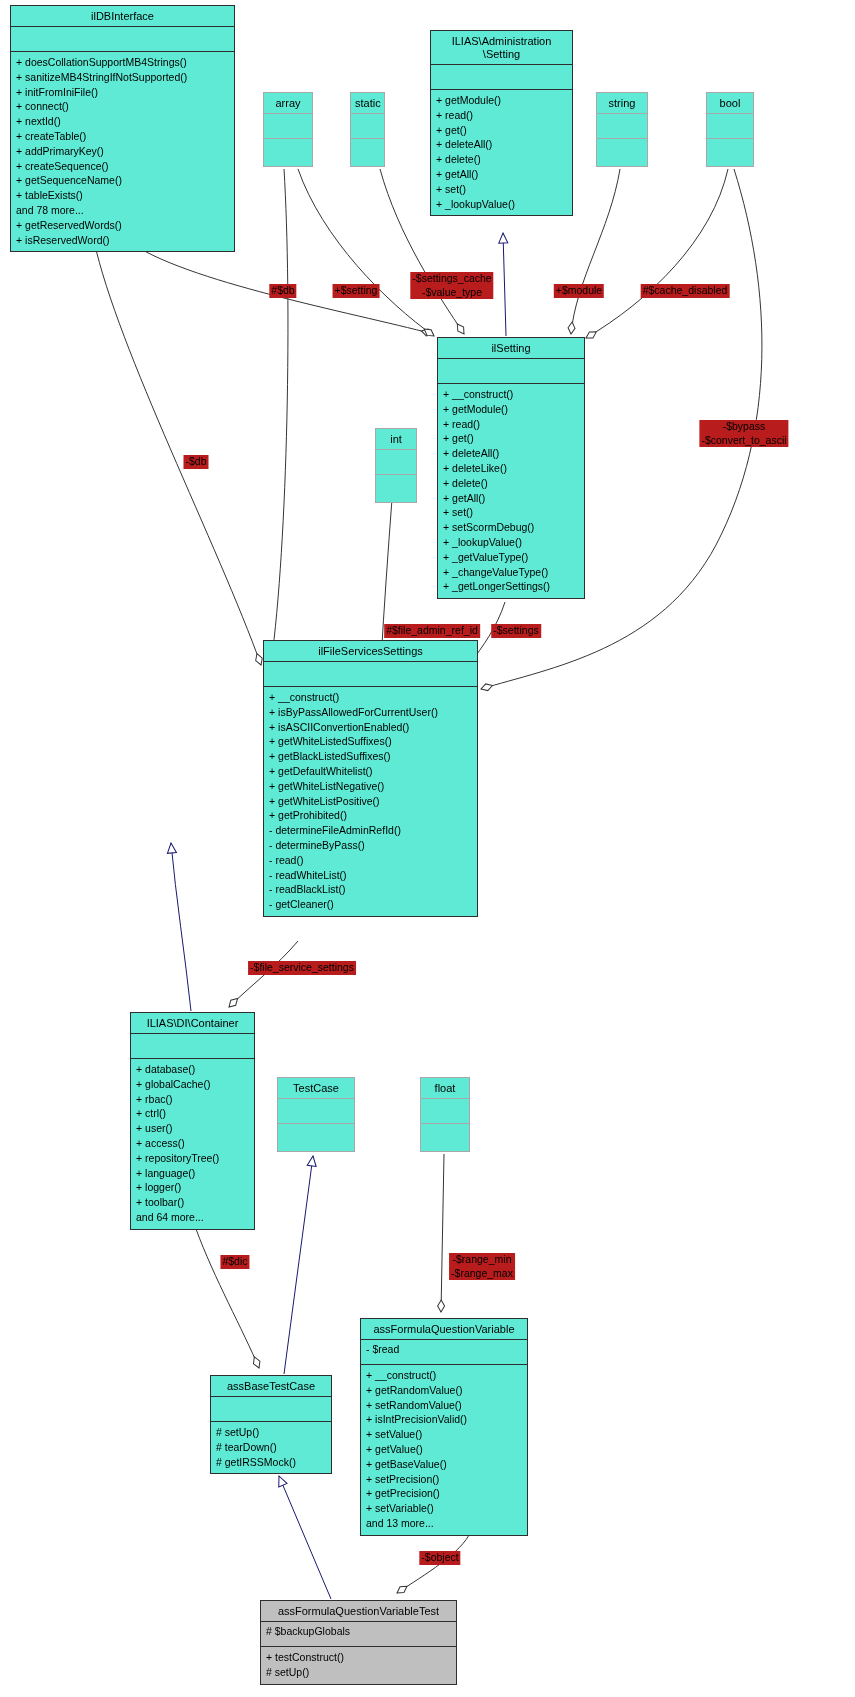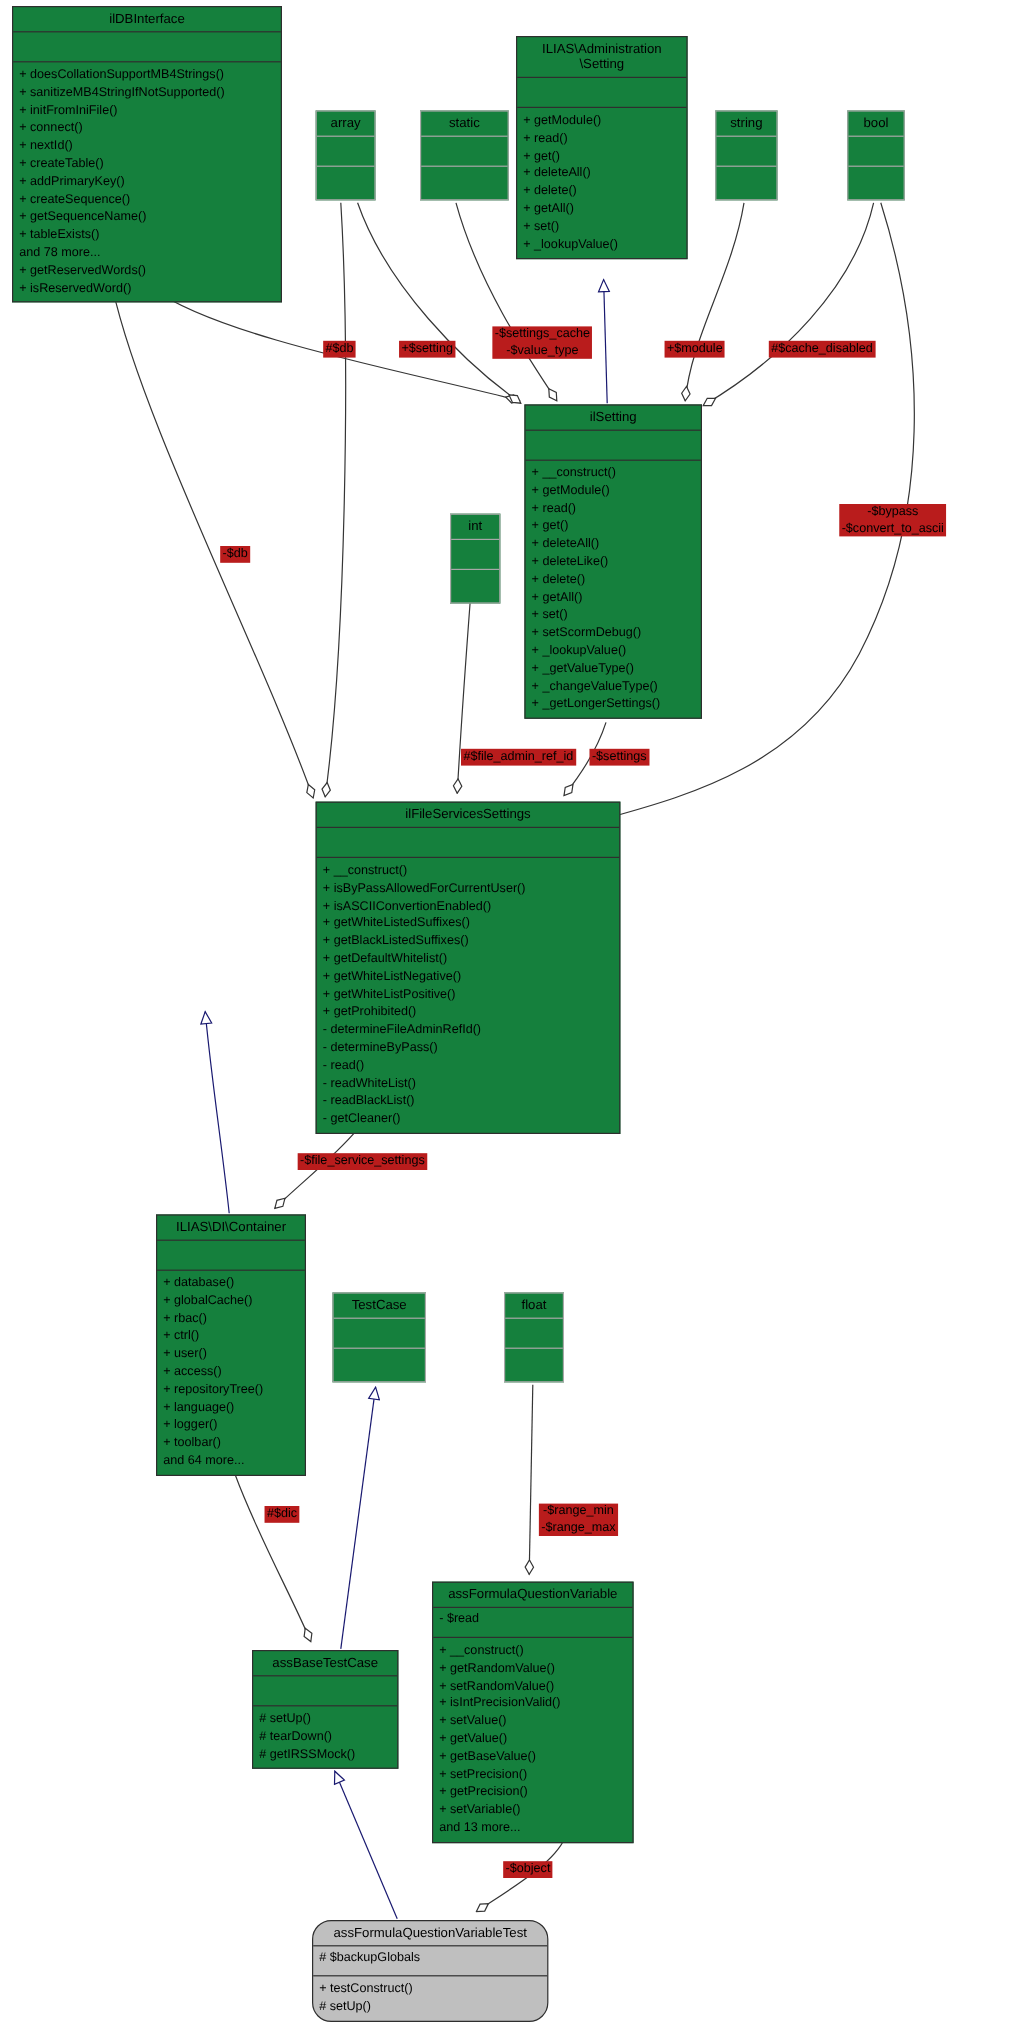--- a/index.html
+++ b/index.html
@@ -2,35 +2,35 @@
 <html><head>
 <meta charset="utf-8">
 <style>
   html,body{margin:0;padding:0;background:#ffffff;}
   #canvas{
     position:relative;width:855px;height:1697px;background:#ffffff;overflow:hidden;
     font-family:"Liberation Sans","DejaVu Sans",sans-serif;color:#000;
   }
   #edges{position:absolute;left:0;top:0;width:855px;height:1697px;}
   .cls{
-    position:absolute;background:#15803d;border:1px solid #2e2e2e;
+    position:absolute;background:#5eead4;border:1px solid #2e2e2e;
     font-size:10.5px;box-sizing:border-box;
   }
   .cls .t{
     text-align:center;padding:4px 4px 3px;border-bottom:1px solid #2e2e2e;
     white-space:pre-line;font-size:11px;line-height:13px;
   }
   .cls .a{min-height:20px;border-bottom:1px solid #2e2e2e;padding:2px 5px;}
   .cls .m{padding:3px 5px 4px;min-height:8px;}
   .row{line-height:14.8px;white-space:nowrap;}
   .prim{border-color:#a8a8a8;}
   .prim .t,.prim .a{border-color:#a8a8a8;}
   .prim .a{min-height:20px;}
   .prim .m{min-height:20px;}
-  .current{background:#bfbfbf;border-radius:16px;}
+  .current{background:#bfbfbf;}
   .el{
     position:absolute;transform:translateX(-50%);background:#b91c1c;
     white-space:pre;text-align:center;font-size:10.5px;line-height:13.5px;padding:0 2px;
   }
 </style>
 </head>
 <body>
 
 <div id="canvas">
 
@@ -117,21 +117,21 @@
         <div class="row">+ _lookupValue()</div>
       </div>
   </div>
 
   <div class="cls prim" style="left:263px;top:92px;width:50px">
     <div class="t">array</div>
     <div class="a"></div>
     <div class="m"></div>
   </div>
 
-  <div class="cls prim" style="left:350px;top:92px;width:74px">
+  <div class="cls prim" style="left:350px;top:92px;width:35px">
     <div class="t">static</div>
     <div class="a"></div>
     <div class="m"></div>
   </div>
 
   <div class="cls prim" style="left:596px;top:92px;width:52px">
     <div class="t">string</div>
     <div class="a"></div>
     <div class="m"></div>
   </div>
@@ -162,21 +162,21 @@
         <div class="row">+ _getLongerSettings()</div>
       </div>
   </div>
 
   <div class="cls prim" style="left:375px;top:428px;width:42px">
     <div class="t">int</div>
     <div class="a"></div>
     <div class="m"></div>
   </div>
 
-  <div class="cls" style="left:263px;top:668px;width:254px">
+  <div class="cls" style="left:263px;top:640px;width:215px">
     <div class="t">ilFileServicesSettings</div>
     <div class="a"></div>
     <div class="m">
         <div class="row">+ __construct()</div>
         <div class="row">+ isByPassAllowedForCurrentUser()</div>
         <div class="row">+ isASCIIConvertionEnabled()</div>
         <div class="row">+ getWhiteListedSuffixes()</div>
         <div class="row">+ getBlackListedSuffixes()</div>
         <div class="row">+ getDefaultWhitelist()</div>
         <div class="row">+ getWhiteListNegative()</div>

